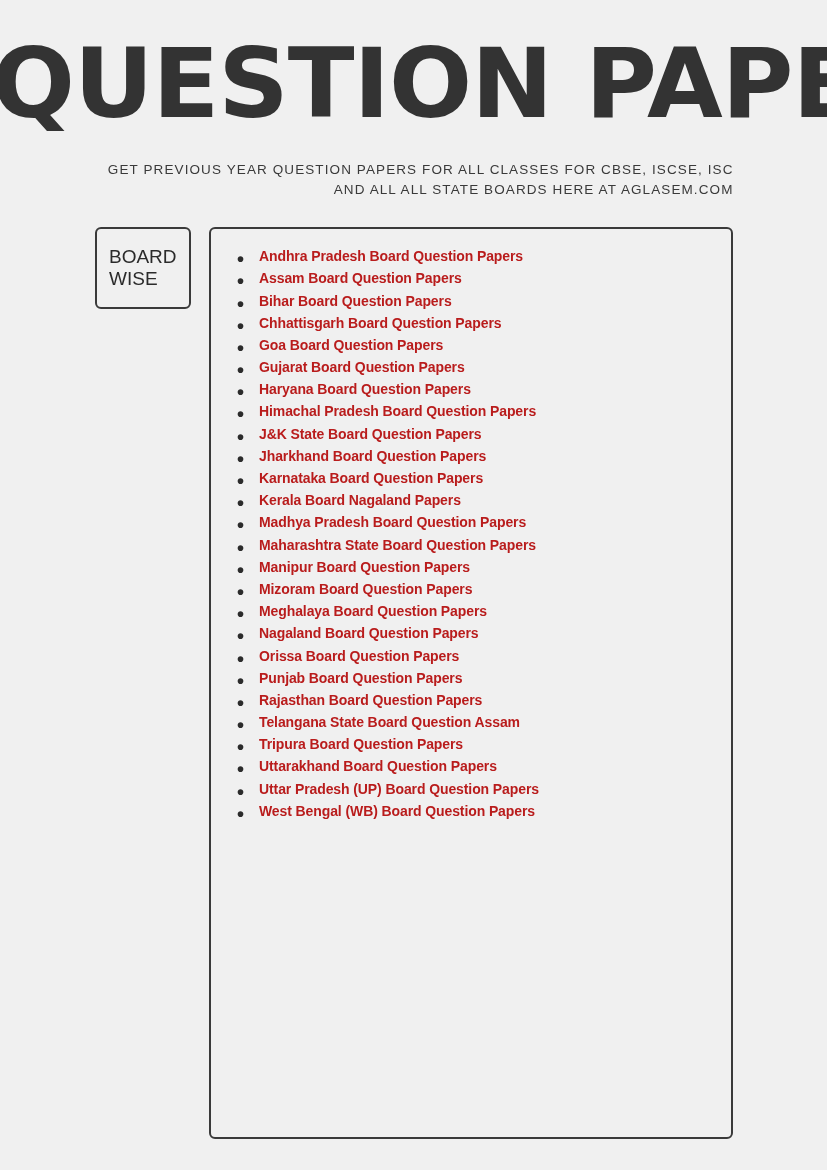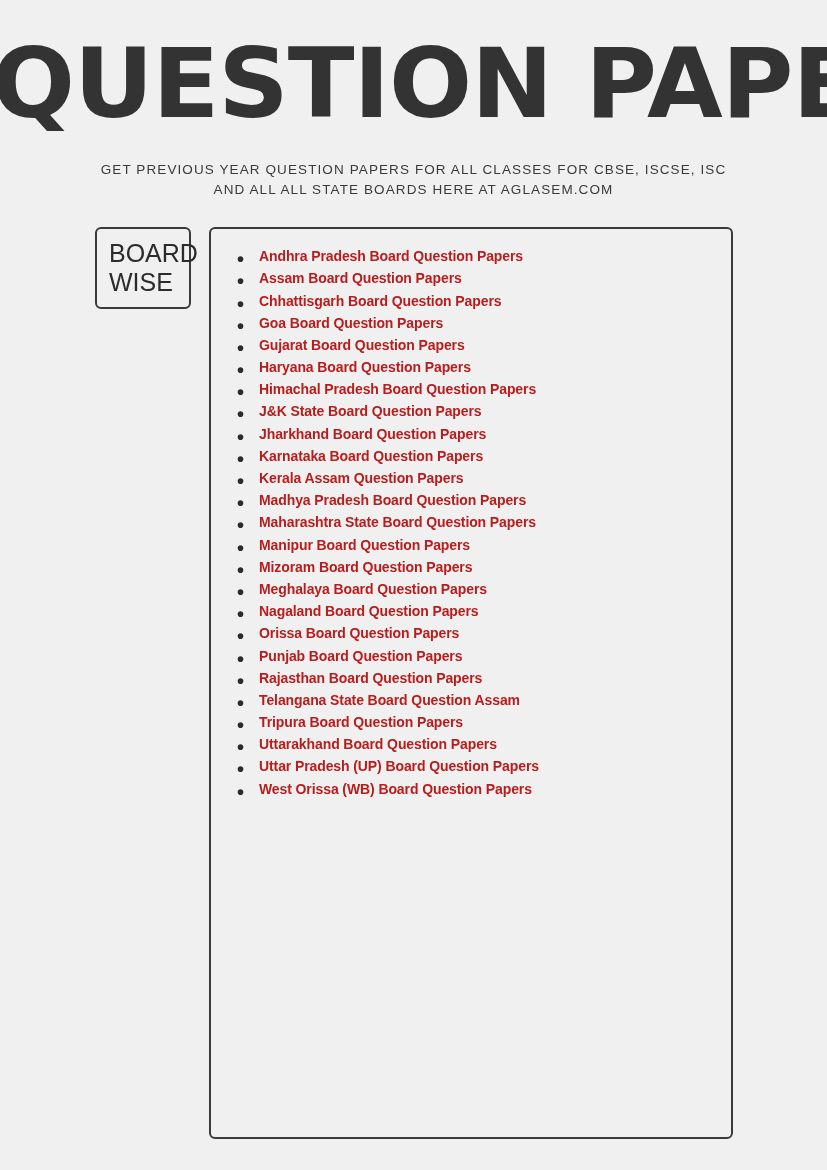--- a/index.html
+++ b/index.html
@@ -35,41 +35,41 @@
   }
   .subtitle {
     margin: 28px auto 0 auto;
     width: 640px;
     font-size: 13.5px;
     letter-spacing: 1.1px;
     line-height: 1.45;
     color: #3a3a3a;
     text-transform: uppercase;
     font-family: "Liberation Sans", sans-serif;
-    text-align: center;
+    text-align: right;
   }
   .content {
     display: flex;
     align-items: flex-start;
     margin-top: 28px;
     padding-left: 95px;
     padding-right: 94px;
   }
   .board-tag {
     width: 96px;
     min-height: 82px;
     box-sizing: border-box;
     border: 2px solid #3a3a3a;
     border-radius: 6px;
     background: #f0f0f0;
     display: flex;
     flex-direction: column;
     justify-content: center;
     padding: 10px 12px;
-    font-size: 25px;
+    font-size: 19px;
     line-height: 1.15;
     color: #2b2b2b;
     margin-right: 18px;
     flex: 0 0 auto;
   }
   .board-tag span {
     display: block;
   }
   .list-box {
     flex: 1 1 auto;
@@ -116,40 +116,41 @@
 
     <div class="board-tag">
       <span>BOARD</span>
       <span>WISE</span>
     </div>
 
     <div class="list-box">
       <ul class="board-list">
         <li>Andhra Pradesh Board Question Papers</li>
         <li>Assam Board Question Papers</li>
+        <li>Bihar Board Question Papers</li>
         <li>Chhattisgarh Board Question Papers</li>
         <li>Goa Board Question Papers</li>
         <li>Gujarat Board Question Papers</li>
         <li>Haryana Board Question Papers</li>
         <li>Himachal Pradesh Board Question Papers</li>
         <li>J&amp;K State Board Question Papers</li>
         <li>Jharkhand Board Question Papers</li>
         <li>Karnataka Board Question Papers</li>
-        <li>Kerala Assam Question Papers</li>
+        <li>Kerala Board Nagaland Papers</li>
         <li>Madhya Pradesh Board Question Papers</li>
         <li>Maharashtra State Board Question Papers</li>
         <li>Manipur Board Question Papers</li>
         <li>Mizoram Board Question Papers</li>
         <li>Meghalaya Board Question Papers</li>
         <li>Nagaland Board Question Papers</li>
         <li>Orissa Board Question Papers</li>
         <li>Punjab Board Question Papers</li>
         <li>Rajasthan Board Question Papers</li>
         <li>Telangana State Board Question Assam</li>
         <li>Tripura Board Question Papers</li>
         <li>Uttarakhand Board Question Papers</li>
         <li>Uttar Pradesh (UP) Board Question Papers</li>
-        <li>West Orissa (WB) Board Question Papers</li>
+        <li>West Bengal (WB) Board Question Papers</li>
       </ul>
     </div>
 
   </div>
 </div>
 
 </body></html>

